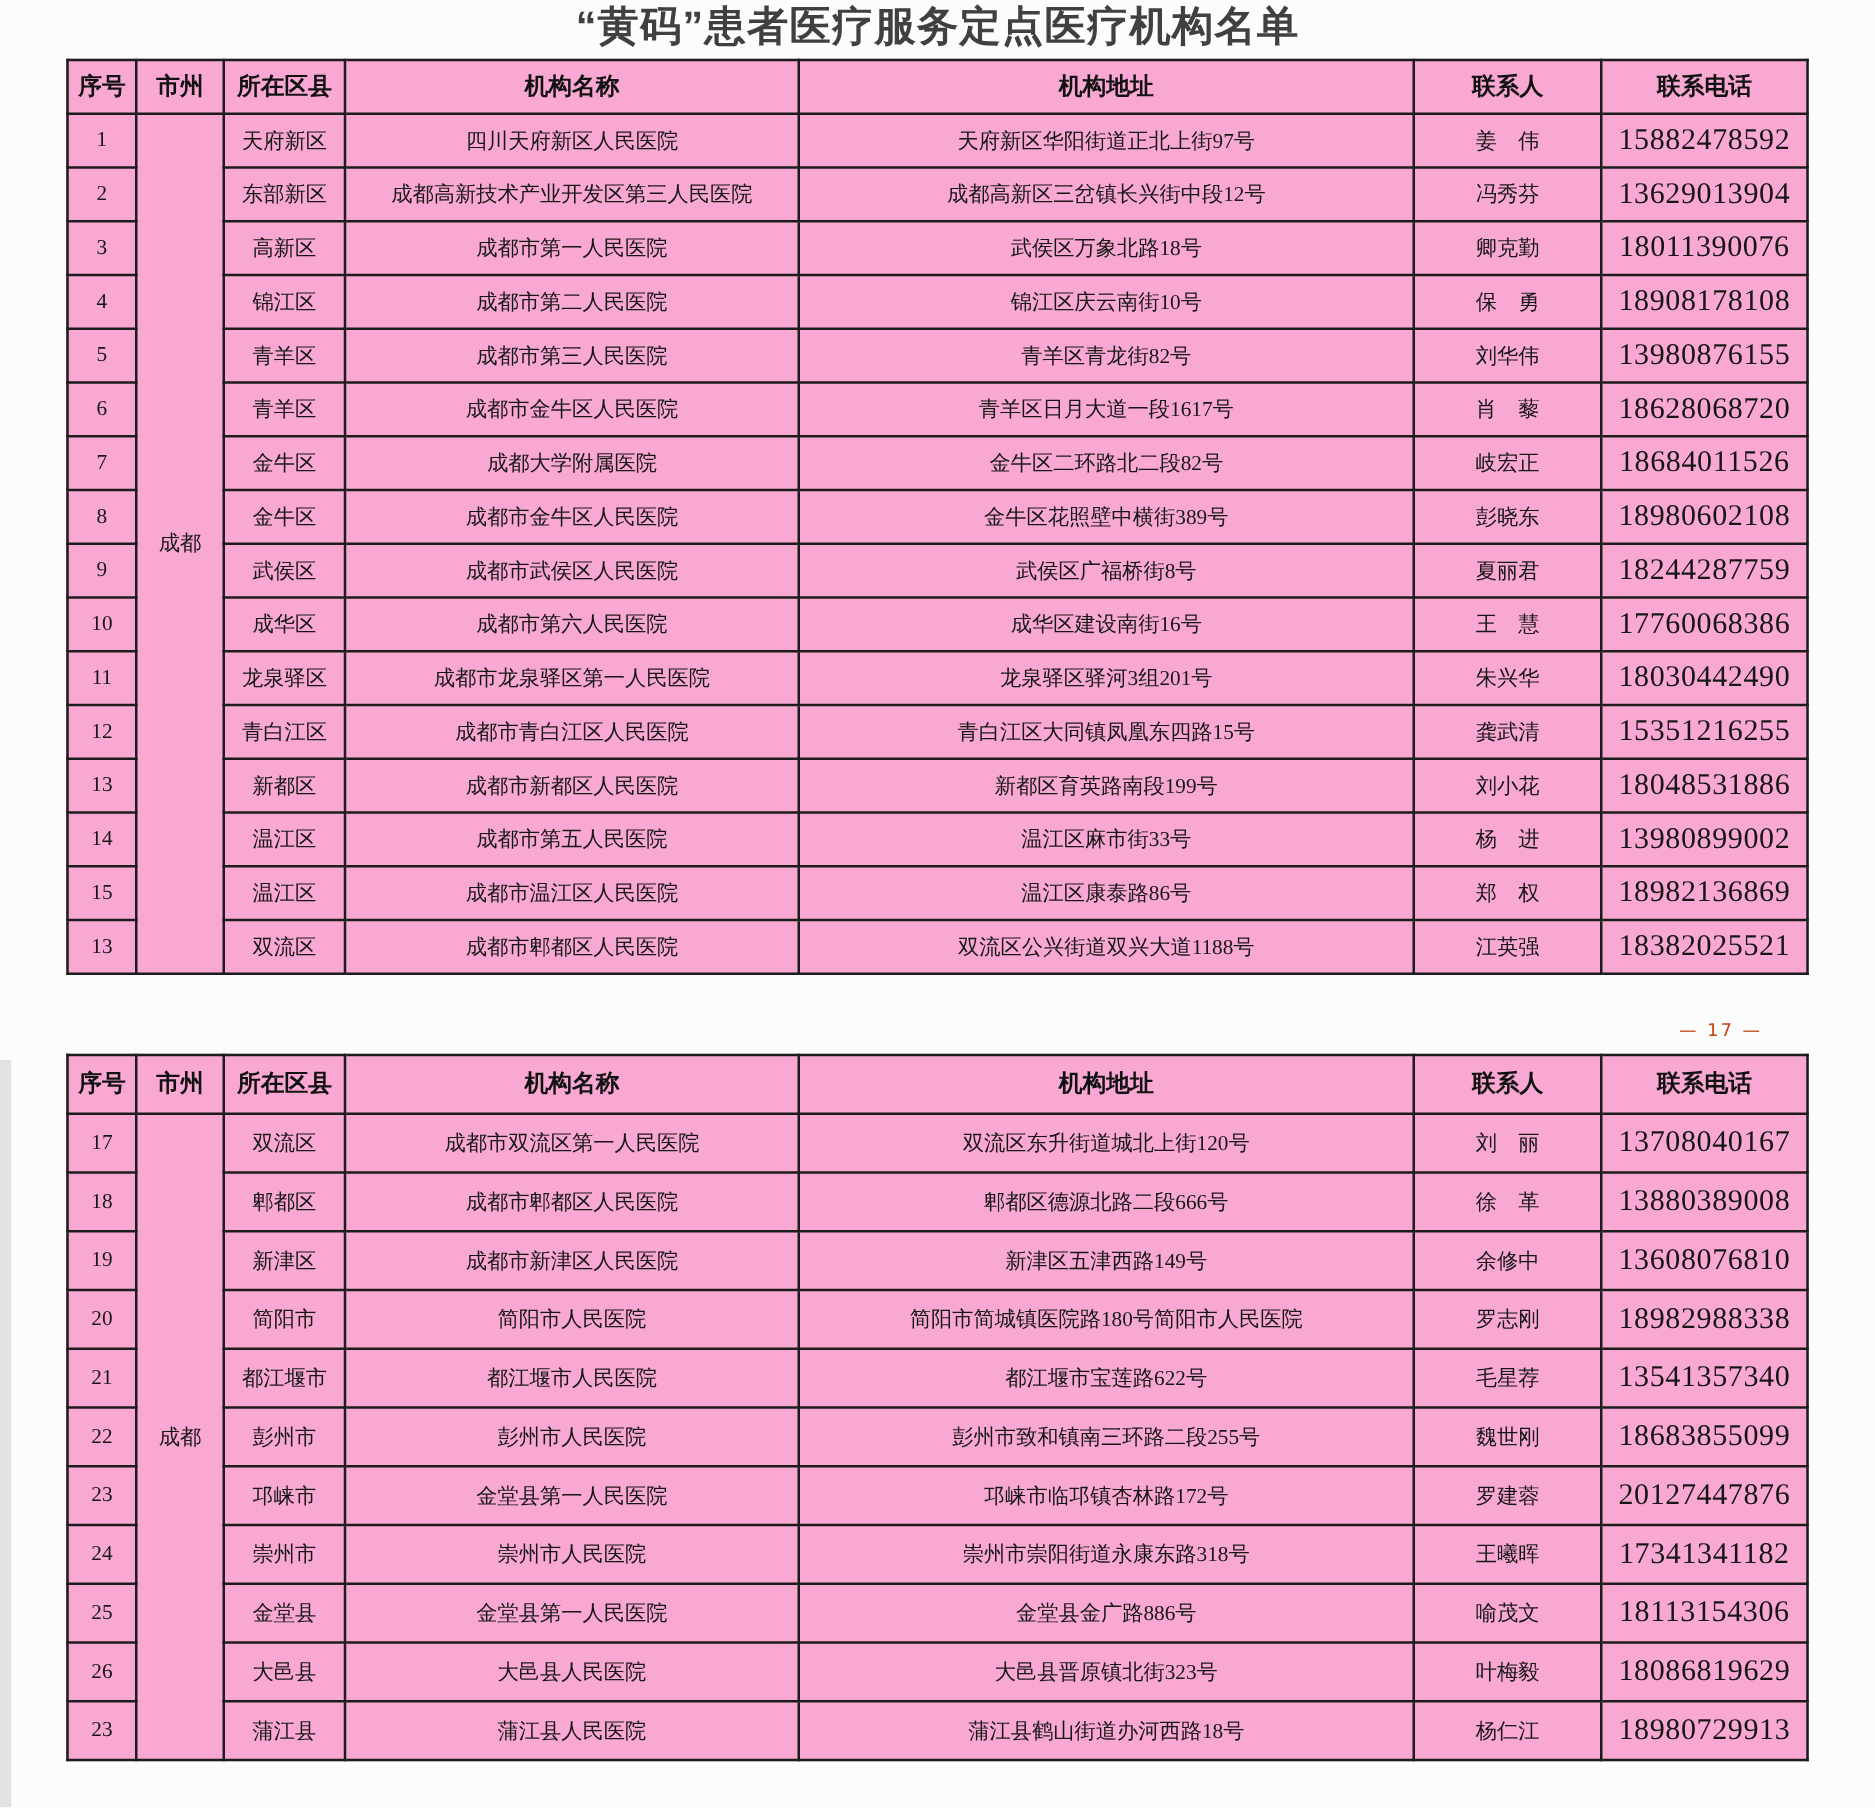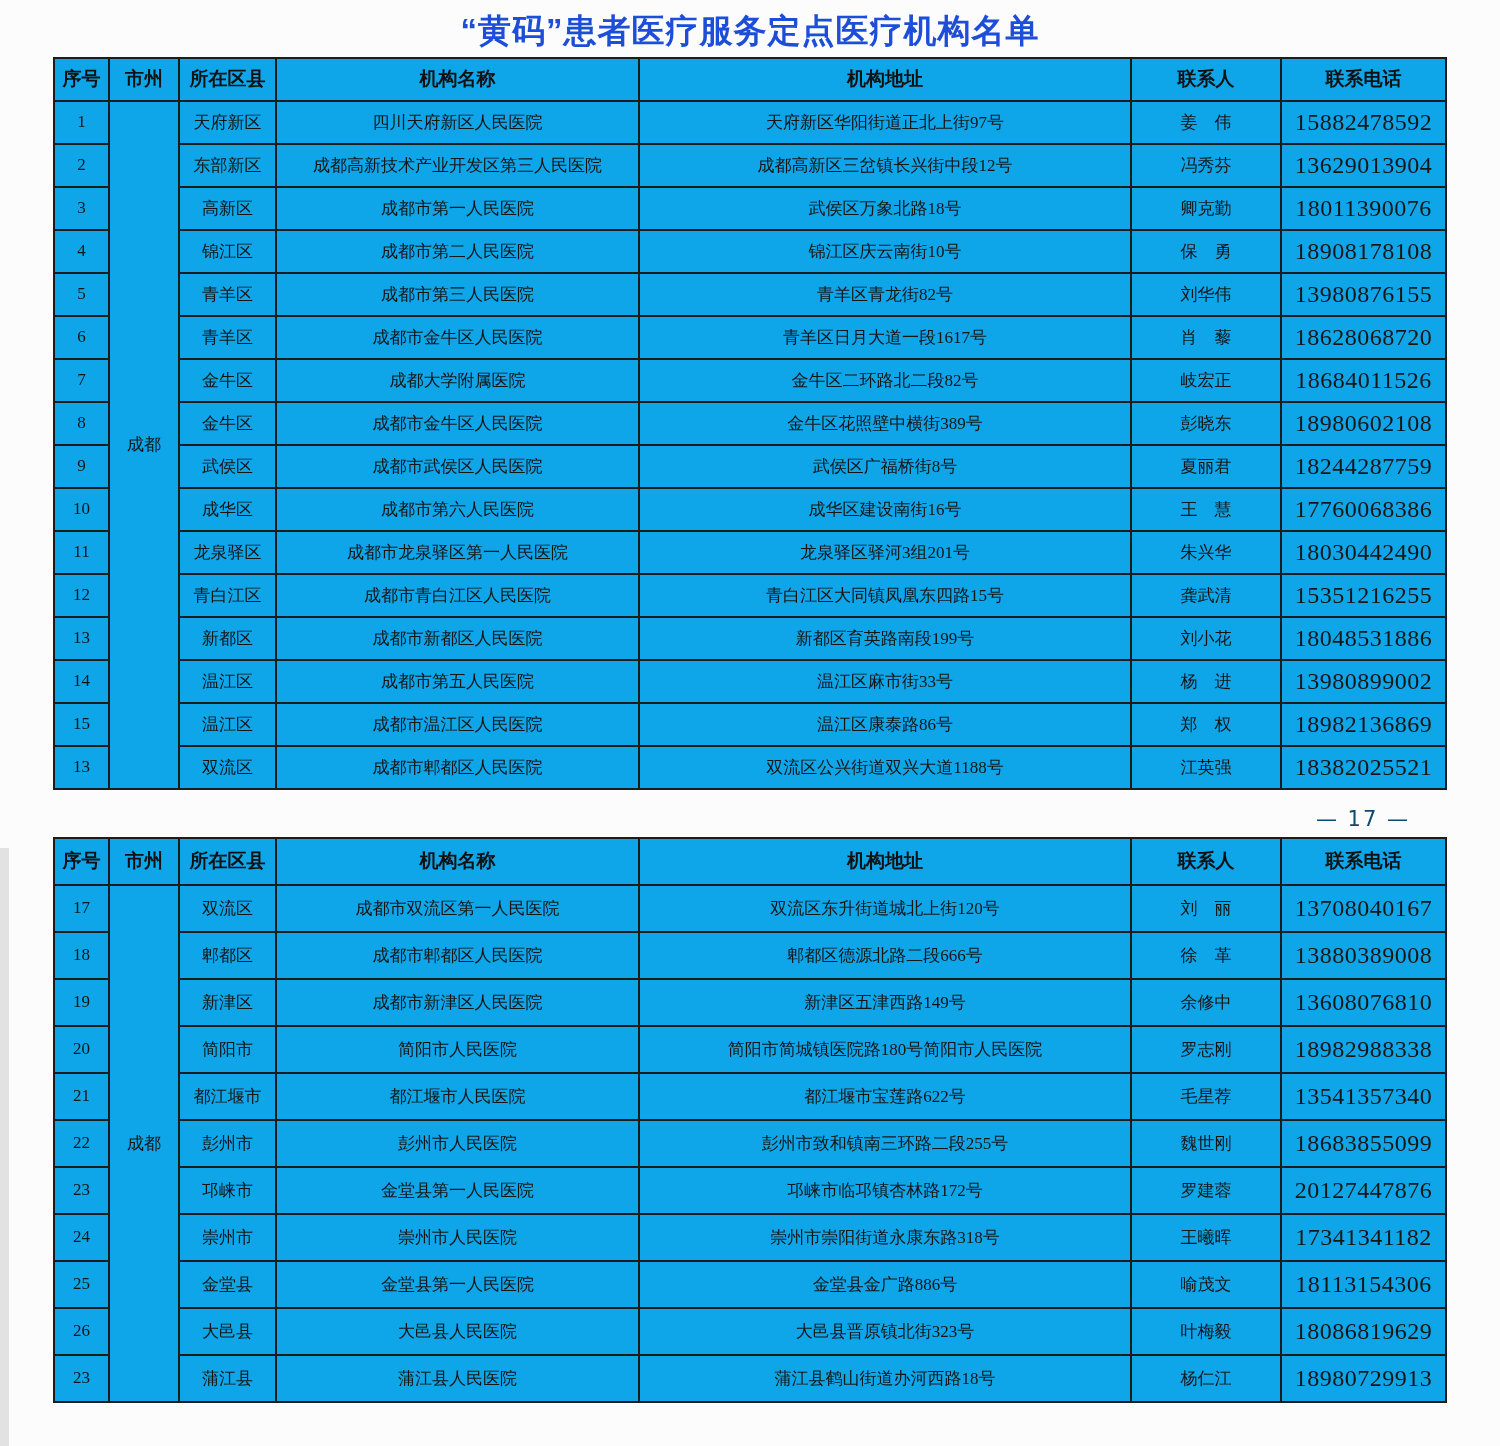--- a/index.html
+++ b/index.html
@@ -2,47 +2,47 @@
 <html><head>
 <meta charset="utf-8">
 <style>
   html,body { margin:0; padding:0; }
   body {
     width:1500px; height:1446px; overflow:hidden; position:relative;
     background:#fcfcfc; color:#161616;
     font-family:"Liberation Serif","DejaVu Serif",serif;
   }
   .title {
-    margin:10px 0 0; text-align:center;
+    margin:0 0 0; text-align:center;
     font-family:"Liberation Sans","DejaVu Sans",sans-serif;
     font-weight:700; font-size:33px; line-height:1.3; letter-spacing:1px;
-    color:#1d4ed8;
+    color:#404040;
   }
   table.grid {
     border-collapse:collapse; table-layout:fixed;
-    margin:4px 0 0 53px; background:#0ea5e9;
+    margin:4px 0 0 53px; background:#f9a8d4;
   }
   col.c0{width:55px} col.c1{width:70px} col.c2{width:97px}
   col.c3{width:363px} col.c4{width:492px} col.c5{width:150px} col.c6{width:165px}
   th, td {
     border:2px solid #1c1c1c; text-align:center; vertical-align:middle;
     padding:0 3px; overflow:hidden; white-space:nowrap;
   }
   th {
     font-family:"Liberation Sans","DejaVu Sans",sans-serif;
     font-size:19px; font-weight:700; color:#111;
   }
   td { font-size:17px; }
   td[data-name="cell-phone"] { font-size:24px; letter-spacing:0.5px; }
   .t1 th, .t1 td { height:41px; }
   .t2 th, .t2 td { height:45px; }
   .pageno {
-    width:1410px; text-align:right; margin-top:15px;
+    width:1410px; text-align:right; margin-top:31px;
     font-family:"DejaVu Sans","Liberation Sans",sans-serif;
-    font-size:21px; line-height:28px; color:#0c4a6e; letter-spacing:2px;
+    font-size:14px; line-height:28px; color:#c2410c; letter-spacing:2px;
   }
   .t2 { margin-top:50px; }
   .left-strip {
     position:absolute; left:0; top:848px; width:9px; height:598px;
     background:#e2e2e2;
   }
 </style>
 </head>
 <body>
 

